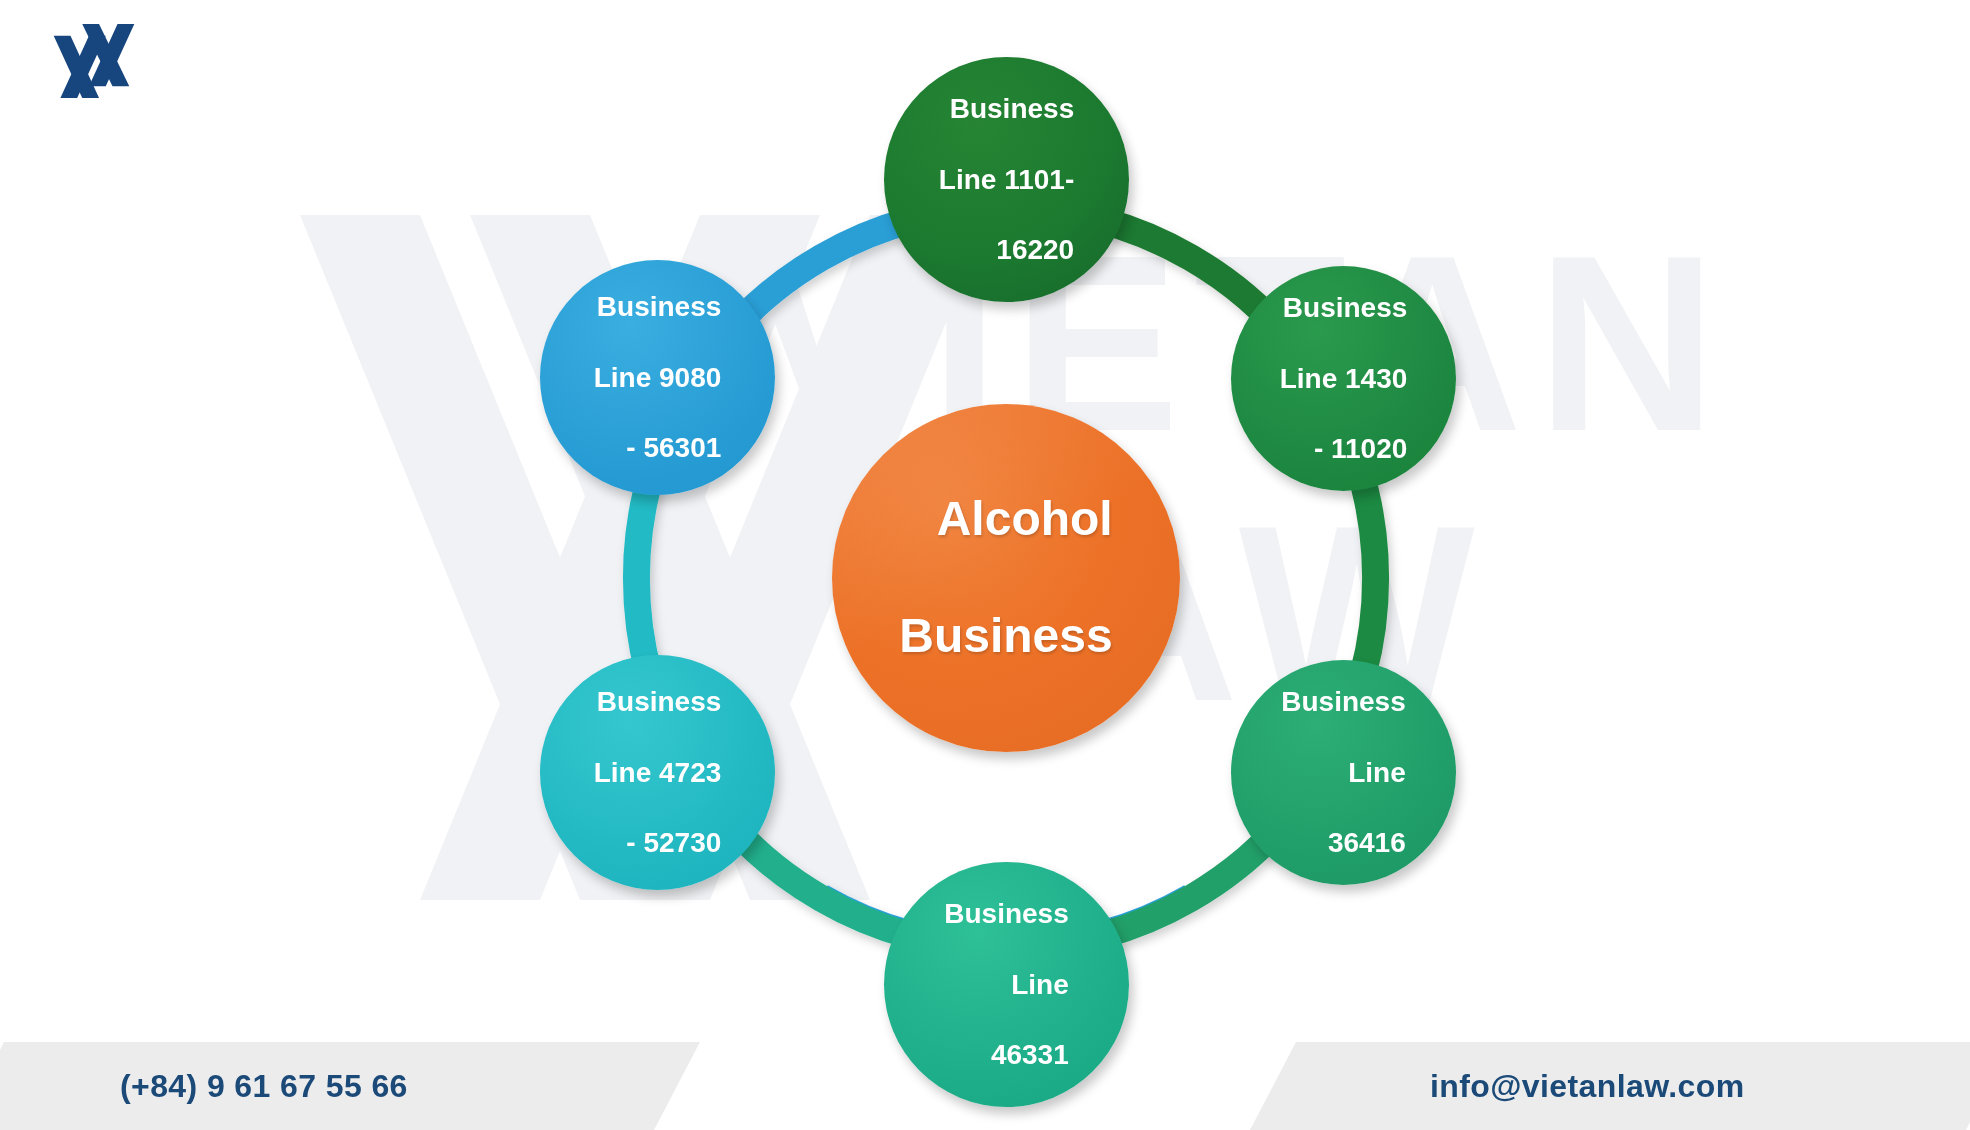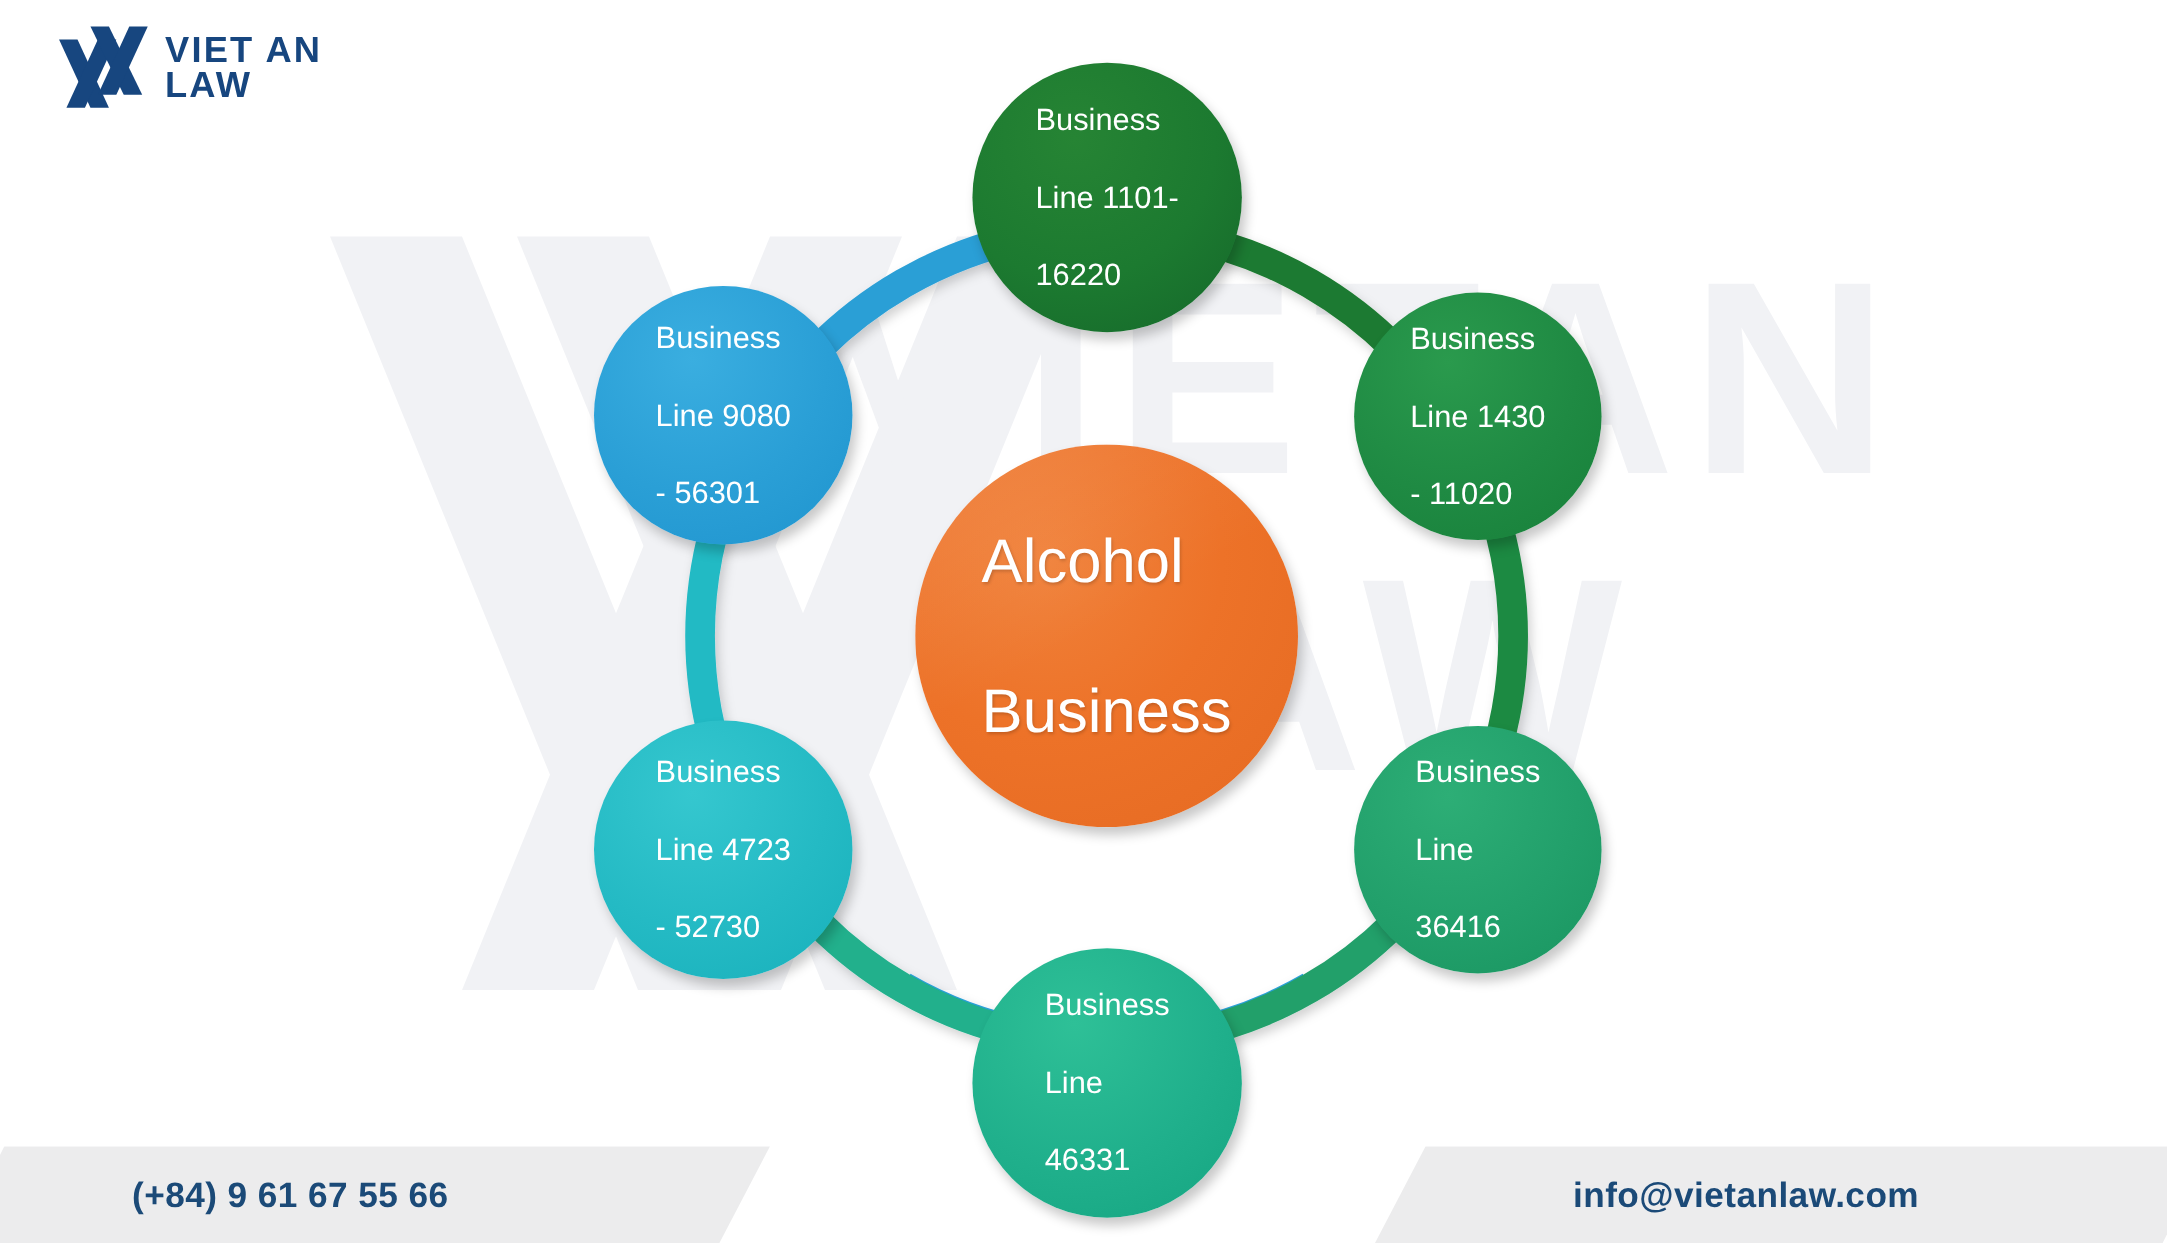--- a/index.html
+++ b/index.html
@@ -47,33 +47,33 @@
     z-index:2;
   }
   #rings { position:absolute; left:0; top:0; width:1970px; height:1130px; }
 
   .node {
     position:absolute;
     border-radius:50%;
     display:flex;
     align-items:center;
     justify-content:center;
-    text-align:left;
+    text-align:right;
     color:#ffffff;
-    font-weight:400;
+    font-weight:700;
     line-height:1.26;
     box-shadow:4px 7px 11px rgba(0,0,0,0.22);
     z-index:3;
   }
   .node span { display:block; padding:0 10px; }
 
   #node-center {
     width:348px; height:348px;
     left:832px; top:404px;
-    font-size:56px;
+    font-size:48px;
     line-height:1.22;
     background:
       linear-gradient(150deg, rgba(255,255,255,0.10) 0%, rgba(255,255,255,0) 48%),
       radial-gradient(circle at 34% 30%, #f0813a 0%, #ed7228 48%, #e56a22 100%);
     text-shadow:1px 2px 3px rgba(0,0,0,0.18);
     z-index:4;
   }
 
   #node-n  { width:245px; height:245px; left:884px; top:57px;
              background:radial-gradient(circle at 38% 28%, #268434 0%, #1c7a30 55%, #15672a 100%); }
@@ -142,24 +142,20 @@
 
 <div id="logo">
   <svg id="logo-mark" viewBox="0 0 100 92" xmlns="http://www.w3.org/2000/svg">
     <g fill="#17467f">
       <polygon points="2,16 22,16 56,90 36,90"></polygon>
       <polygon points="44,16 64,16 30,90 10,90"></polygon>
       <polygon points="36,2 56,2 92,76 72,76"></polygon>
       <polygon points="78,2 98,2 64,76 44,76"></polygon>
     </g>
   </svg>
-  <div id="logo-words">
-    <div class="l1">VIET AN</div>
-    <div class="l2">LAW</div>
-  </div>
 </div>
 
 <div id="diagram">
 
   <svg id="rings" viewBox="0 0 1970 1130" xmlns="http://www.w3.org/2000/svg">
     <defs>
       <filter id="ringShadow" x="-20%" y="-20%" width="140%" height="140%">
         <feDropShadow dx="3" dy="5" stdDeviation="5" flood-color="#000" flood-opacity="0.18"></feDropShadow>
       </filter>
     </defs>

